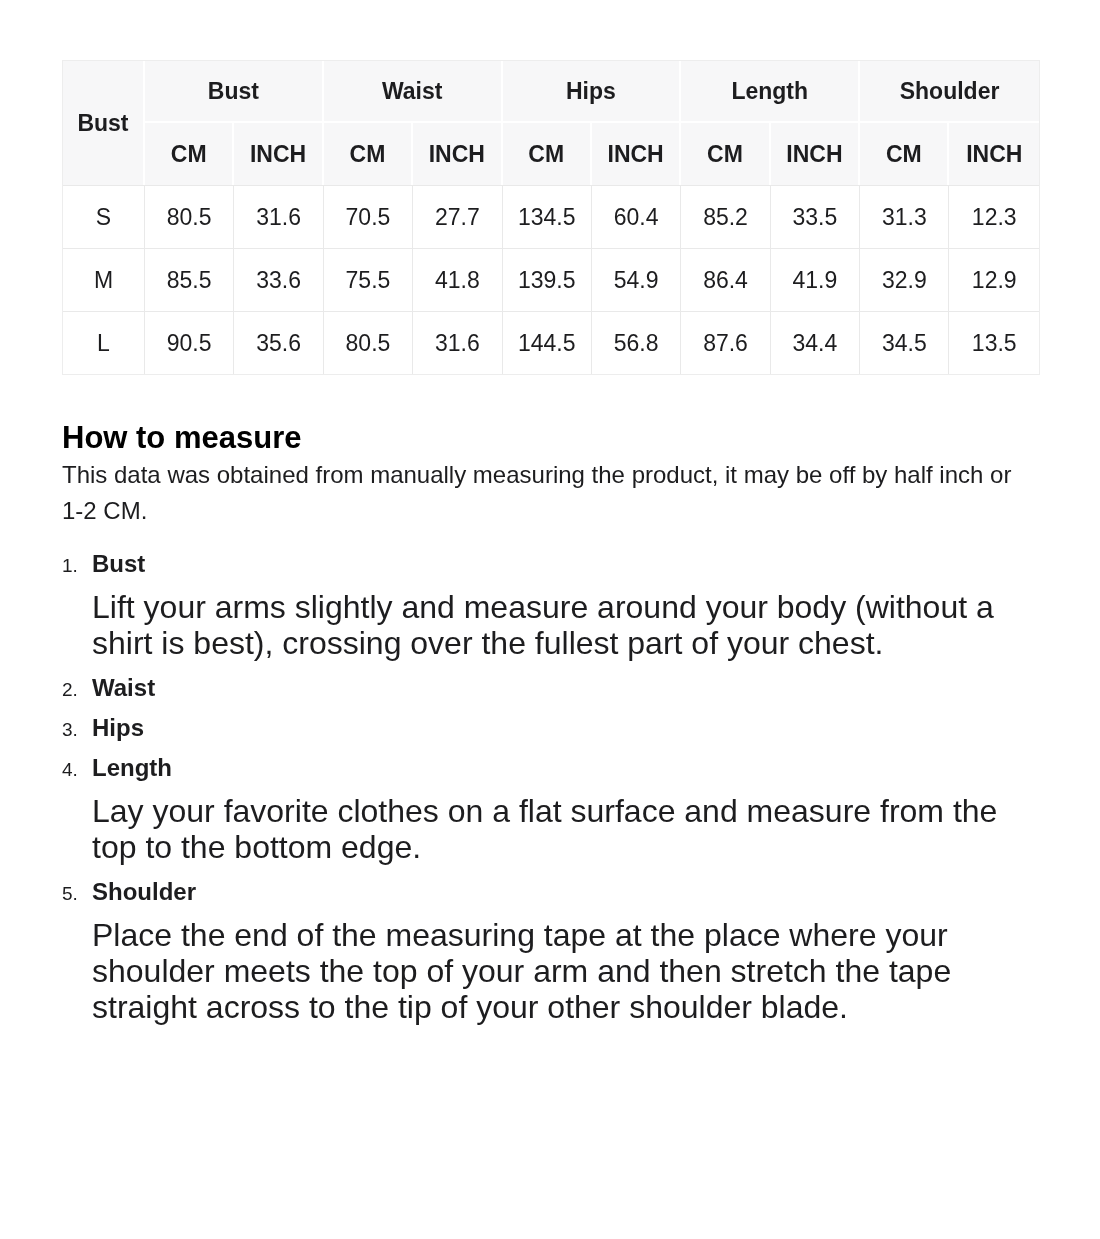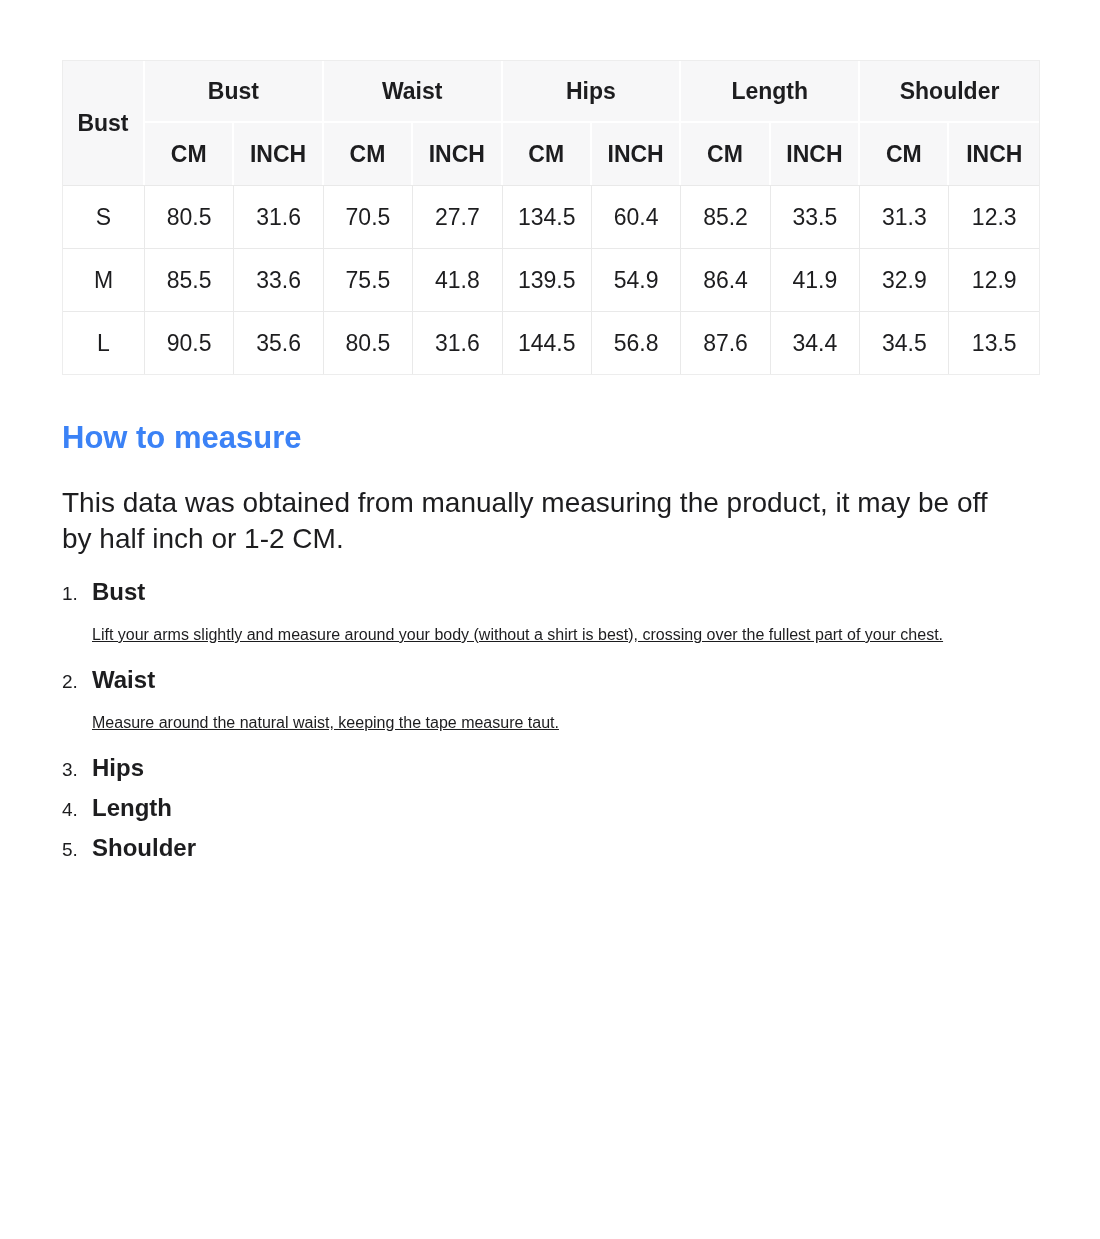--- a/index.html
+++ b/index.html
@@ -39,29 +39,29 @@
     text-align: center;
     vertical-align: middle;
     border-top: 1px solid #e9e9e9;
     padding: 0 4px;
     font-weight: 400;
   }
   table.size-chart td:not(:last-child) { border-right: 1px solid #e9e9e9; }
 
   
   h2.htm-title {
-    margin: 44px 0 28px 0;
+    margin: 44px 0 0 0;
     font-size: 31px;
     line-height: 38px;
     font-weight: 700;
-    color: #3b82f6;
+    color: #000000;
   }
   p.htm-intro {
     margin: 0 16px 20px 0;
-    font-size: 28px;
+    font-size: 24px;
     line-height: 36px;
   }
   ol.steps {
     list-style: none;
     margin: 0;
     padding: 0;
   }
   ol.steps li.step { margin: 0; padding: 0; }
   .step-header {
     display: flex;
@@ -75,23 +75,22 @@
     font-size: 19px;
     font-weight: 400;
     color: #1d1d1f;
   }
   .step-label {
     font-size: 24px;
     font-weight: 700;
   }
   .step-desc {
     margin: 0 14px 12px 30px;
-    font-size: 16px;
+    font-size: 32px;
     line-height: 36px;
-    text-decoration: underline;
   }
 </style>
 </head>
 <body>
 
 <table class="size-chart">
   <colgroup>
     <col class="size-col">
     <col class="val-col">
       <col class="val-col">
@@ -179,33 +178,34 @@
       <span class="step-number">1.</span>
       <span class="step-label">Bust</span>
     </div>
     <p class="step-desc">Lift your arms slightly and measure around your body (without a shirt is best), crossing over the fullest part of your chest.</p>
   </li>
   <li class="step">
     <div class="step-header">
       <span class="step-number">2.</span>
       <span class="step-label">Waist</span>
     </div>
-    <p class="step-desc">Measure around the natural waist, keeping the tape measure taut.</p>
   </li>
   <li class="step">
     <div class="step-header">
       <span class="step-number">3.</span>
       <span class="step-label">Hips</span>
     </div>
   </li>
   <li class="step">
     <div class="step-header">
       <span class="step-number">4.</span>
       <span class="step-label">Length</span>
     </div>
+    <p class="step-desc">Lay your favorite clothes on a flat surface and measure from the top to the bottom edge.</p>
   </li>
   <li class="step">
     <div class="step-header">
       <span class="step-number">5.</span>
       <span class="step-label">Shoulder</span>
     </div>
+    <p class="step-desc">Place the end of the measuring tape at the place where your shoulder meets the top of your arm and then stretch the tape straight across to the tip of your other shoulder blade.</p>
   </li>
 </ol>
 
 </body></html>

